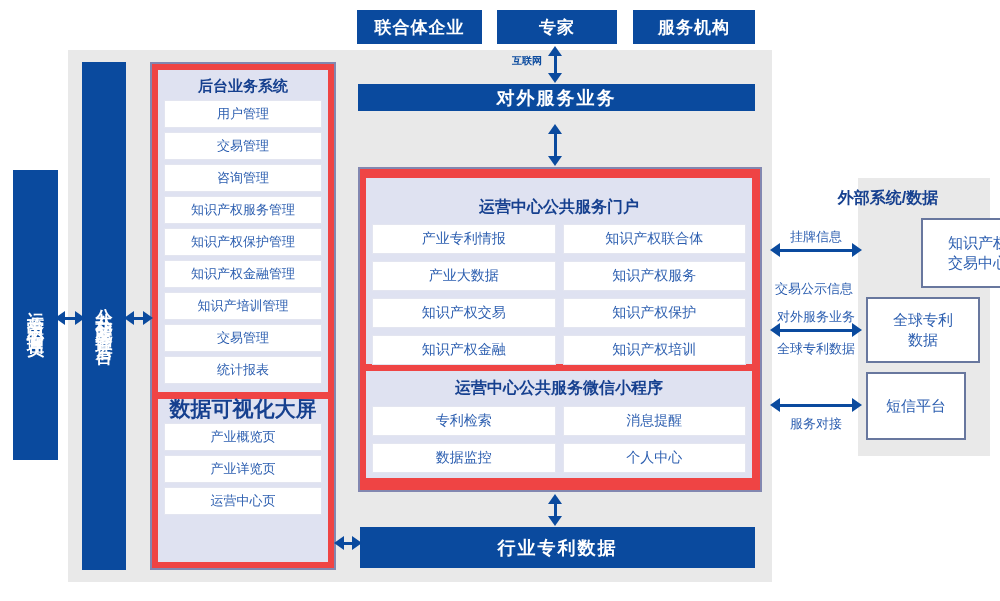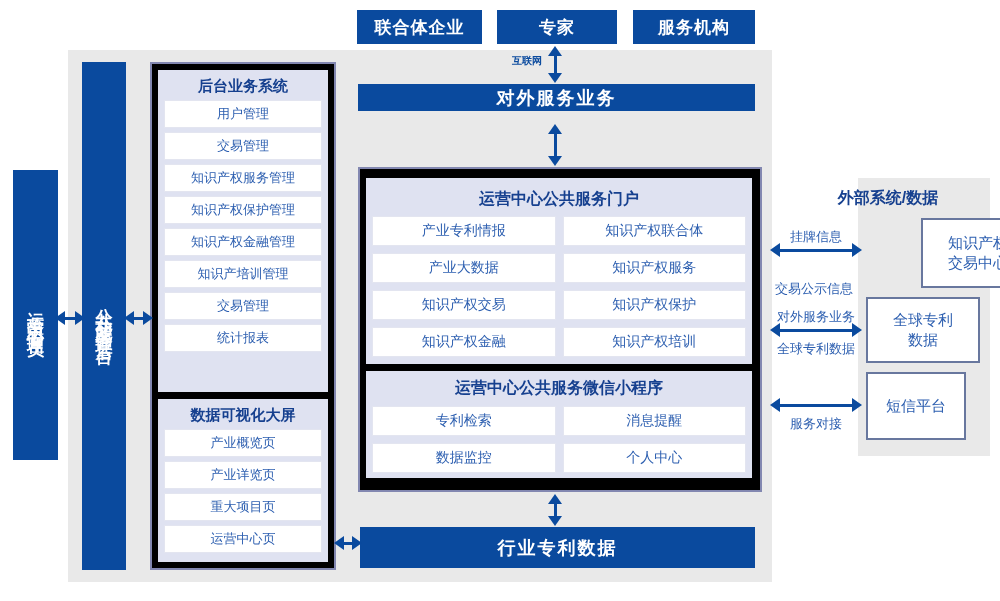--- a/index.html
+++ b/index.html
@@ -13,21 +13,21 @@
   }
   *{margin:0;padding:0;box-sizing:border-box;}
   body{font-family:"Liberation Sans","DejaVu Sans",sans-serif;background:#ffffff;}
   #canvas{position:relative;width:1000px;height:601px;background:#ffffff;overflow:hidden;}
   .abs{position:absolute;}
   .panel{background:var(--panel);}
   .blue-box{background:var(--blue);color:#fff;font-weight:bold;display:flex;align-items:center;justify-content:center;}
   .actor{font-size:17px;letter-spacing:1px;}
   .bar{font-size:18px;letter-spacing:2px;}
   .vtext{writing-mode:vertical-rl;text-orientation:upright;letter-spacing:5px;font-size:17px;}
-  .outline-box{background:#000000;border:2px solid var(--obr);}
+  .outline-box{background:#ef4444;border:2px solid var(--obr);}
   .group{background:var(--lav);position:absolute;}
   .group-title{color:var(--navy);font-weight:bold;text-align:center;}
   .item{background:#fff;color:var(--itemblue);display:flex;align-items:center;justify-content:center;border:1px solid #e3e5f0;}
   .col-list{display:flex;flex-direction:column;gap:4px;padding:4px 6px 0 6px;}
   .col-list .item{height:28px;flex:0 0 28px;font-size:13px;}
   .grid2{display:grid;grid-template-columns:1fr 1fr;gap:7px;margin:6px 6px 0 6px;}
   .grid2 .item{height:30px;font-size:14px;}
   .right-box{position:absolute;background:#fff;border:2px solid var(--rbr);color:var(--itemblue);display:flex;align-items:center;justify-content:center;text-align:center;font-size:15px;line-height:1.35;}
   .right-box span{display:block;max-width:66px;}
   .lbl{position:absolute;color:var(--itemblue);font-size:13px;text-align:center;}
@@ -74,21 +74,21 @@
   <div class="abs blue-box bar" style="left:358px;top:84px;width:397px;height:27px;">
       <span>对外服务业务</span>
     </div>
 
   <div class="arr arr-v" style="left:547px;top:124px;height:42px;">
       <div class="shaft"></div>
     </div>
 
   <div class="abs outline-box" style="left:358px;top:167px;width:404px;height:325px;">
     <div class="group" style="left:6px;top:9px;width:386px;height:186px;">
-      <div class="group-title" style="margin-top:10px;height:22px;font-size:16px;line-height:22px;">运营中心公共服务门户</div>
+      <div class="group-title" style="margin-top:18px;height:22px;font-size:16px;line-height:22px;">运营中心公共服务门户</div>
       <div class="grid2">
         <div class="item">产业专利情报</div>
         <div class="item">知识产权联合体</div>
         <div class="item">产业大数据</div>
         <div class="item">知识产权服务</div>
         <div class="item">知识产权交易</div>
         <div class="item">知识产权保护</div>
         <div class="item">知识产权金融</div>
         <div class="item">知识产权培训</div>
       </div>
@@ -111,34 +111,34 @@
   <div class="abs blue-box bar" style="left:360px;top:527px;width:395px;height:41px;">
       <span>行业专利数据</span>
     </div>
 
   <div class="abs outline-box" style="left:150px;top:62px;width:186px;height:508px;">
     <div class="group" style="left:6px;top:6px;width:170px;height:322px;">
       <div class="group-title" style="margin-top:6px;height:20px;font-size:15px;line-height:20px;">后台业务系统</div>
       <div class="col-list">
         <div class="item">用户管理</div>
         <div class="item">交易管理</div>
+        <div class="item">咨询管理</div>
         <div class="item">知识产权服务管理</div>
         <div class="item">知识产权保护管理</div>
         <div class="item">知识产权金融管理</div>
         <div class="item">知识产培训管理</div>
         <div class="item">交易管理</div>
         <div class="item">统计报表</div>
       </div>
     </div>
     <div class="group" style="left:6px;top:335px;width:170px;height:163px;">
-      <div class="group-title" style="margin-top:6px;height:20px;font-size:15px;line-height:20px;">数据可视化大屏</div>
+      <div class="group-title" style="height:20px;font-size:21px;line-height:20px;">数据可视化大屏</div>
       <div class="col-list">
         <div class="item">产业概览页</div>
         <div class="item">产业详览页</div>
-        <div class="item">重大项目页</div>
         <div class="item">运营中心页</div>
       </div>
     </div>
   </div>
 
   <div class="abs blue-box vtext" style="left:13px;top:170px;width:45px;height:290px;">
       <span>运营中心管理员</span>
     </div>
   <div class="abs blue-box vtext" style="left:82px;top:62px;width:44px;height:508px;">
       <span>公共功能及管理后台</span>

